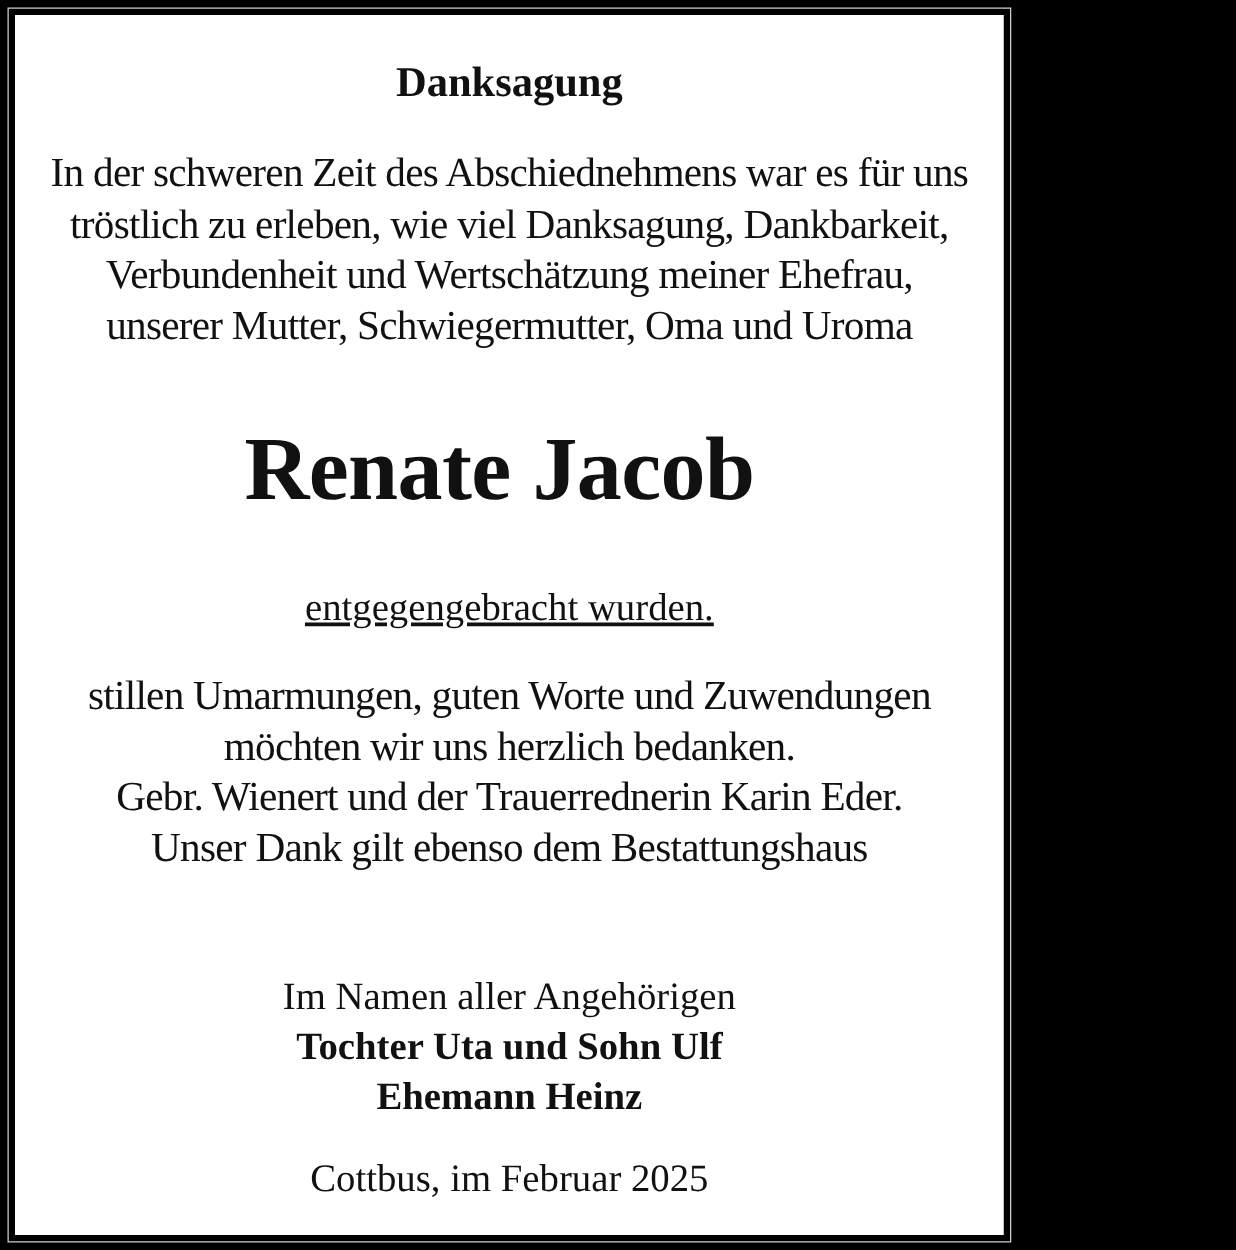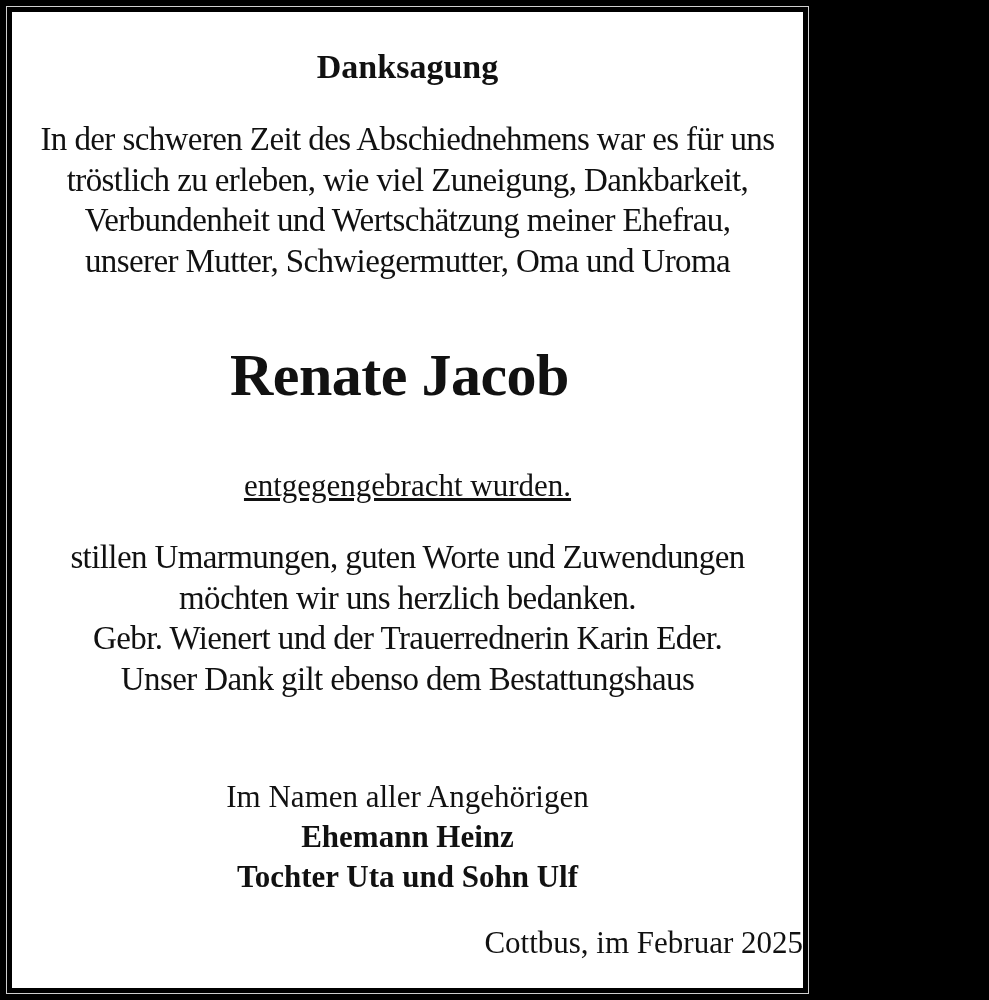--- a/index.html
+++ b/index.html
@@ -50,21 +50,21 @@
       font-size: 33px;
       line-height: 40.5px;
       letter-spacing: -0.6px;
     }
     .block .line { display: block; white-space: nowrap; }
     .intro { top: 107px; }
     .name {
       position: absolute;
       left: 0; right: 16px;
       top: 308px;
-      font-size: 60px;
+      font-size: 72px;
       font-weight: bold;
       line-height: 110px;
       letter-spacing: -0.5px;
     }
     .after {
       position: absolute; left: 0; right: 0;
       top: 454px;
       font-size: 31px;
       line-height: 40px;
       text-decoration: underline;
@@ -76,52 +76,51 @@
       top: 765px;
       line-height: 40px;
     }
     .sign .intro-line { font-size: 31px; display: block; }
     .sign .bold-line { font-size: 31px; font-weight: bold; display: block; }
     .place {
       position: absolute; left: 0; right: 0;
       top: 911px;
       font-size: 31px;
       line-height: 40px;
-      text-align: right;
     }
   </style>
 </head>
 <body>
 
 <div class="frame-outer">
   <div class="frame-line"></div>
   <div class="paper">
 
     <div class="heading">Danksagung</div>
 
     <div class="block intro">
       <span class="line">In der schweren Zeit des Abschiednehmens war es für uns</span>
-      <span class="line">tröstlich zu erleben, wie viel Zuneigung, Dankbarkeit,</span>
+      <span class="line">tröstlich zu erleben, wie viel Danksagung, Dankbarkeit,</span>
       <span class="line">Verbundenheit und Wertschätzung meiner Ehefrau,</span>
       <span class="line">unserer Mutter, Schwiegermutter, Oma und Uroma</span>
     </div>
 
     <div class="name">Renate Jacob</div>
 
     <div class="after">entgegengebracht wurden.</div>
 
     <div class="block thanks">
       <span class="line">stillen Umarmungen, guten Worte und Zuwendungen</span>
       <span class="line">möchten wir uns herzlich bedanken.</span>
       <span class="line">Gebr. Wienert und der Trauerrednerin Karin Eder.</span>
       <span class="line">Unser Dank gilt ebenso dem Bestattungshaus</span>
     </div>
 
     <div class="sign">
       <span class="intro-line">Im Namen aller Angehörigen</span>
+      <span class="bold-line">Tochter Uta und Sohn Ulf</span>
       <span class="bold-line">Ehemann Heinz</span>
-      <span class="bold-line">Tochter Uta und Sohn Ulf</span>
     </div>
 
     <div class="place">Cottbus, im Februar 2025</div>
 
   </div>
 </div>
 
 </body></html>

